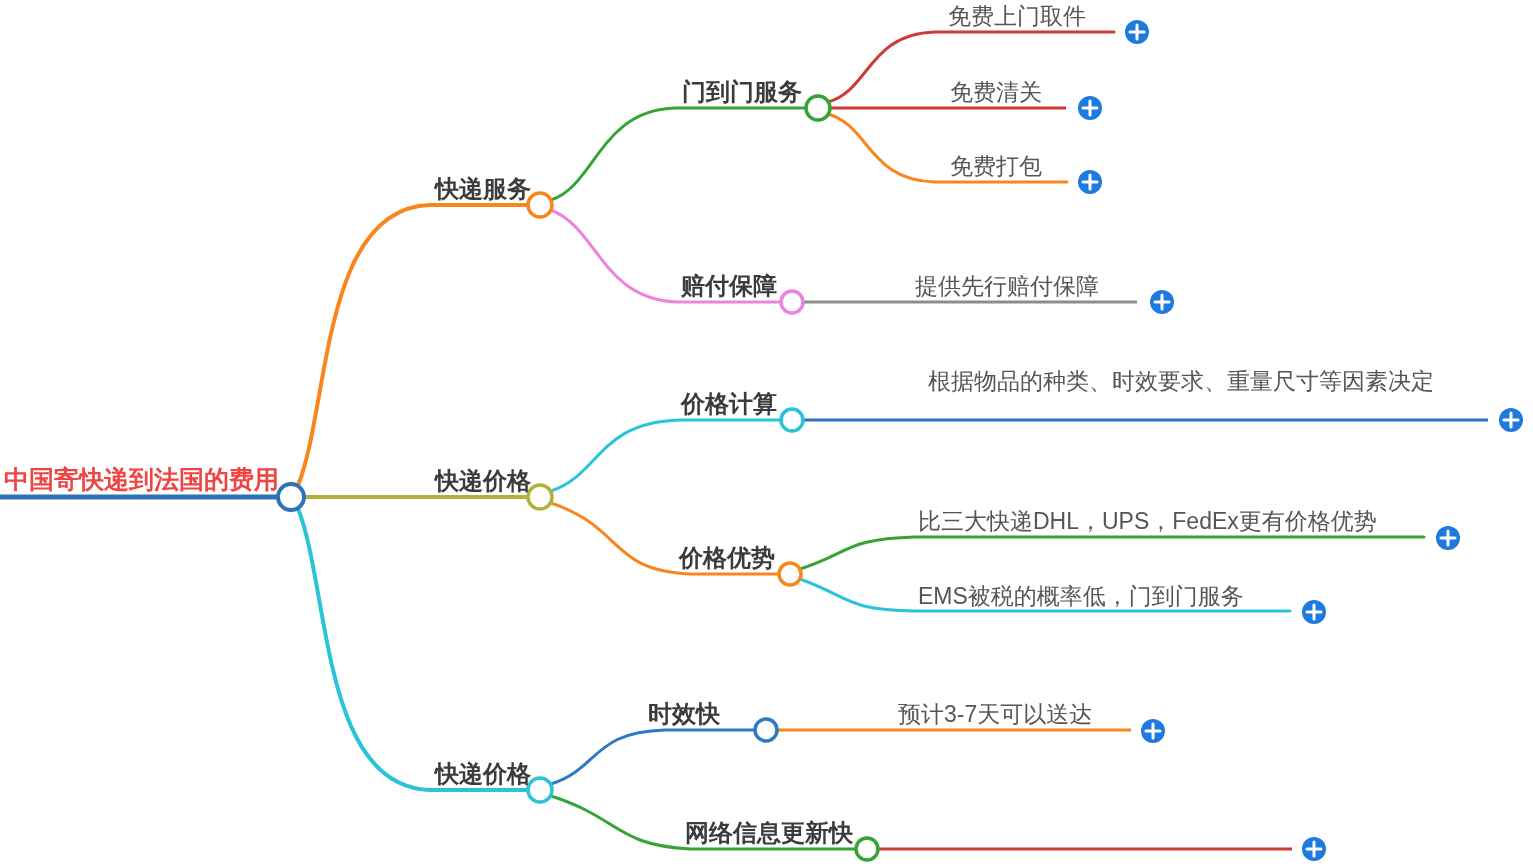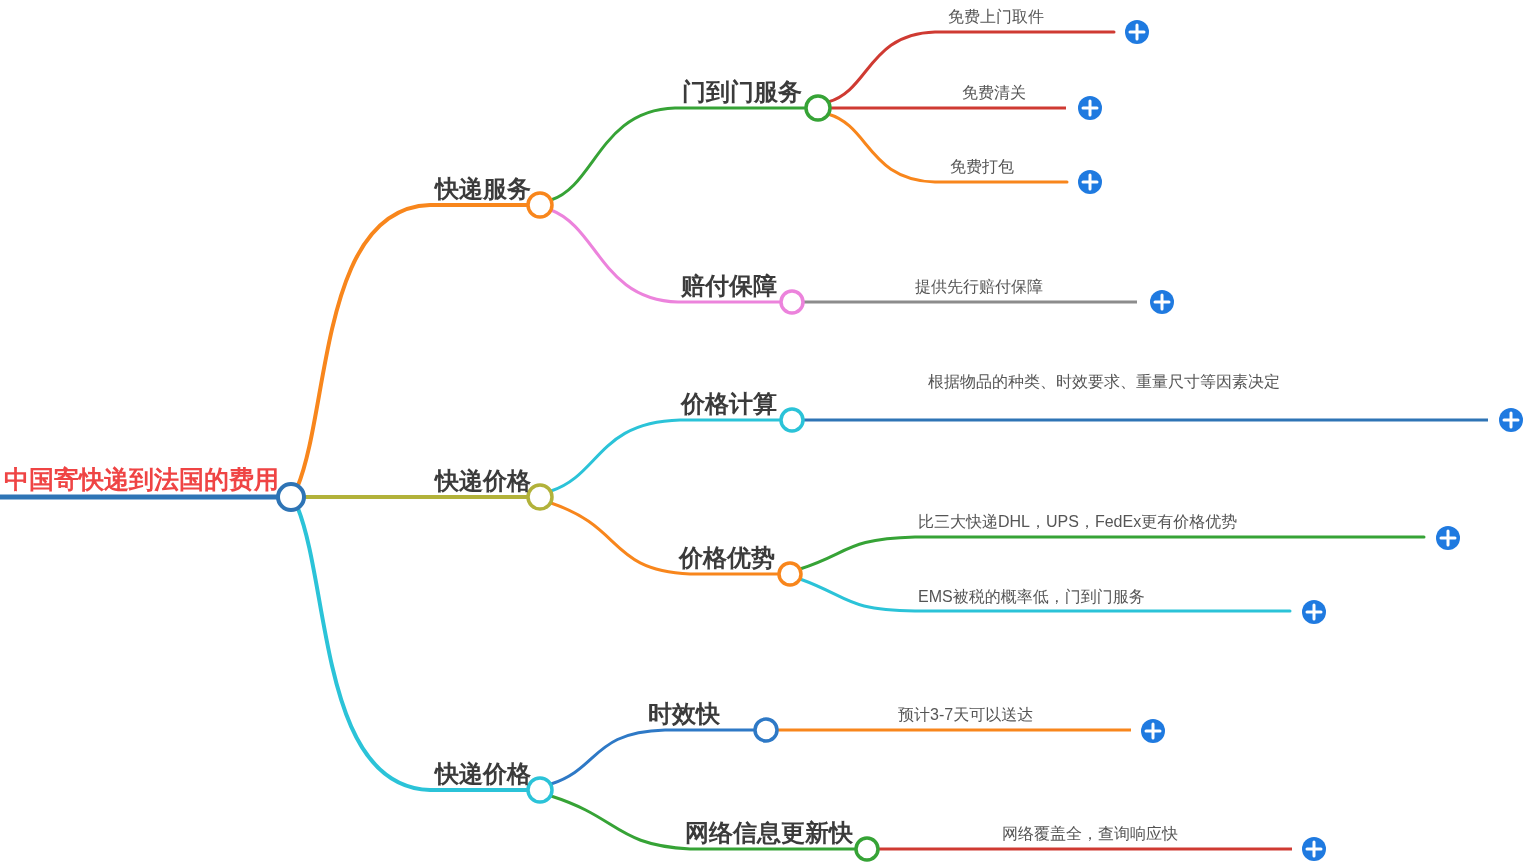--- a/index.html
+++ b/index.html
@@ -9,21 +9,21 @@
   }
   #stage{position:absolute;left:0;top:0;width:1533px;height:866px;}
   svg{position:absolute;left:0;top:0;}
   .lbl{
     position:absolute;white-space:nowrap;
     font-weight:bold;font-size:24px;color:#3b3b3b;line-height:28px;
     cursor:default;
   }
   .leaf{
     position:absolute;white-space:nowrap;
-    font-weight:normal;font-size:16px;color:#555555;line-height:27px;
+    font-weight:normal;font-size:23px;color:#555555;line-height:27px;
     cursor:default;
   }
   .root-lbl{
     position:absolute;white-space:nowrap;
     font-weight:bold;font-size:25px;color:#ef4444;line-height:30px;
   }
 </style>
 </head>
 <body>
 
@@ -105,31 +105,30 @@
       <circle cx="1314" cy="849" r="12" fill="#1f7ae0"></circle>
       <path d="M1307,849 H1321 M1314,842 V856" stroke="#ffffff" stroke-width="3" stroke-linecap="round"></path>
     </g>
   </svg>
 
   <div class="root-lbl" style="left:4px;top:464px;">中国寄快递到法国的费用</div>
 
   <div class="lbl" style="right:1002px;top:175px;">快递服务</div>
   <div class="lbl" style="right:731px;top:78px;">门到门服务</div>
   <div class="leaf" style="left:948px;top:3px;">免费上门取件</div>
-  <div class="leaf" style="left:950px;top:79px;margin-left:12px;">免费清关</div>
+  <div class="leaf" style="left:950px;top:79px;">免费清关</div>
   <div class="leaf" style="left:950px;top:153px;">免费打包</div>
   <div class="lbl" style="right:756px;top:272px;">赔付保障</div>
   <div class="leaf" style="left:915px;top:273px;">提供先行赔付保障</div>
 
   <div class="lbl" style="right:1002px;top:467px;">快递价格</div>
   <div class="lbl" style="right:756px;top:390px;">价格计算</div>
   <div class="leaf" style="left:928px;top:368px;">根据物品的种类、时效要求、重量尺寸等因素决定</div>
   <div class="lbl" style="right:758px;top:544px;">价格优势</div>
   <div class="leaf" style="left:918px;top:508px;">比三大快递DHL，UPS，FedEx更有价格优势</div>
   <div class="leaf" style="left:918px;top:583px;">EMS被税的概率低，门到门服务</div>
 
   <div class="lbl" style="right:1002px;top:760px;">快递价格</div>
   <div class="lbl" style="right:813px;top:700px;">时效快</div>
   <div class="leaf" style="left:898px;top:701px;">预计3-7天可以送达</div>
   <div class="lbl" style="right:680px;top:819px;">网络信息更新快</div>
-  <div class="leaf" style="left:1002px;top:820px;">网络覆盖全，查询响应快</div>
 
 </div>
 
 </body></html>

